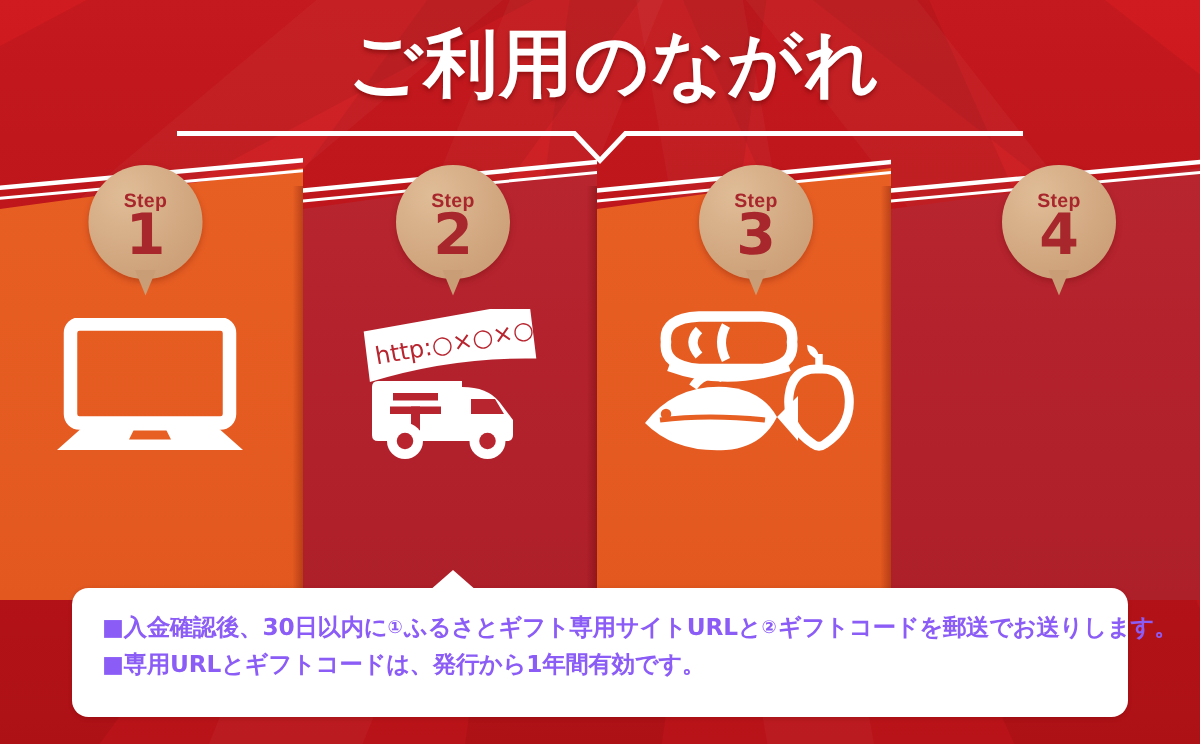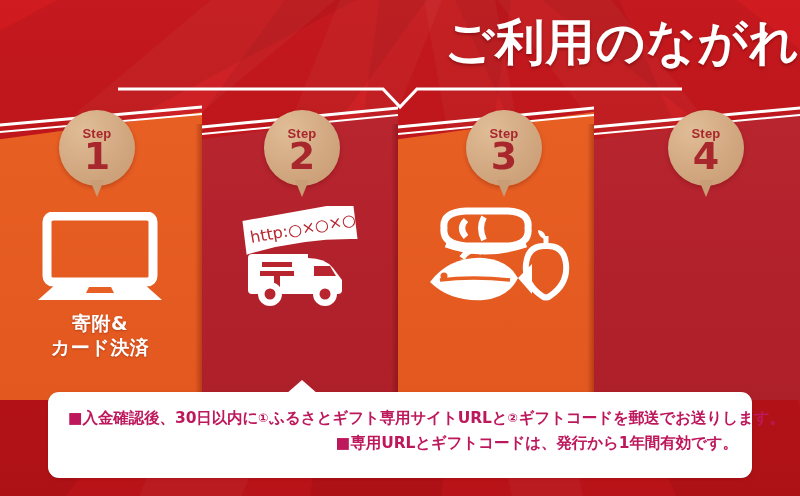--- a/index.html
+++ b/index.html
@@ -28,21 +28,21 @@
     height: 900px;
     background: rgba(0,0,0,0.055);
     transform-origin: 50% 0%;
   }
   .ray.light { background: rgba(255,255,255,0.035); }
 
   
   .title-wrap {
     position: absolute;
     left: 0; right: 0; top: 18px;
-    text-align: right;
+    text-align: center;
     z-index: 20;
     margin-left: 19px;
   }
   .title {
     display: inline-block;
     color: #ffffff;
     font-size: 49px;
     font-weight: bold;
     letter-spacing: 1px;
     line-height: 1;
@@ -178,28 +178,27 @@
     border-right: 16px solid transparent;
     border-bottom: 14px solid #ffffff;
     z-index: 41;
   }
   .notice-inner {
     position: absolute;
     left: 20px; top: 14px;
     right: 14px;
   }
   .notice-line {
-    color: #be185d;
+    color: #8b5cf6;
     font-size: 15.5px;
     font-weight: bold;
     line-height: 1.62;
     letter-spacing: -0.1px;
     white-space: nowrap;
     font-family: "DejaVu Sans", "Liberation Sans", sans-serif;
-    text-align: right;
   }
   .sq { font-size: 12px; vertical-align: 1.5px; margin-right: 1px; }
 </style>
 </head>
 <body>
 
 <div id="root">
 
   <div class="bg-base"></div>
   <div class="ray" style="transform:rotate(-52deg)"></div>
@@ -283,24 +282,20 @@
   </div>
 
   <div class="step-content" style="left:0px; top:204px; width:200px;">
     <div class="icon-box">
       <svg width="132" height="92" viewBox="0 0 132 92">
         <rect x="13" y="4" width="106" height="66" rx="6" ry="6" fill="none" stroke="#ffffff" stroke-width="9"></rect>
         <path d="M4,88 L22,72 L110,72 L128,88 Z" fill="#ffffff"></path>
         <path d="M55,75 L77,75 L80,81 L52,81 Z" fill="#e85f23"></path>
       </svg>
     </div>
-    <div class="caption">
-      <div>寄附&amp;</div>
-      <div>カード決済</div>
-    </div>
   </div>
 
   <div class="step-content" style="left:202px; top:204px; width:196px;">
     <div class="icon-box">
       <svg width="140" height="104" viewBox="0 0 140 104">
 
         <g transform="rotate(-7 70 24)">
           <path d="M14,8 L126,2 L126,40 Q70,32 14,42 Z" fill="#ffffff"></path>
           <text x="20" y="31" font-family="DejaVu Sans, Liberation Sans, sans-serif" font-size="16" fill="#b8252f" transform="rotate(-3 20 31)">http:○×○×○</text>
         </g>

